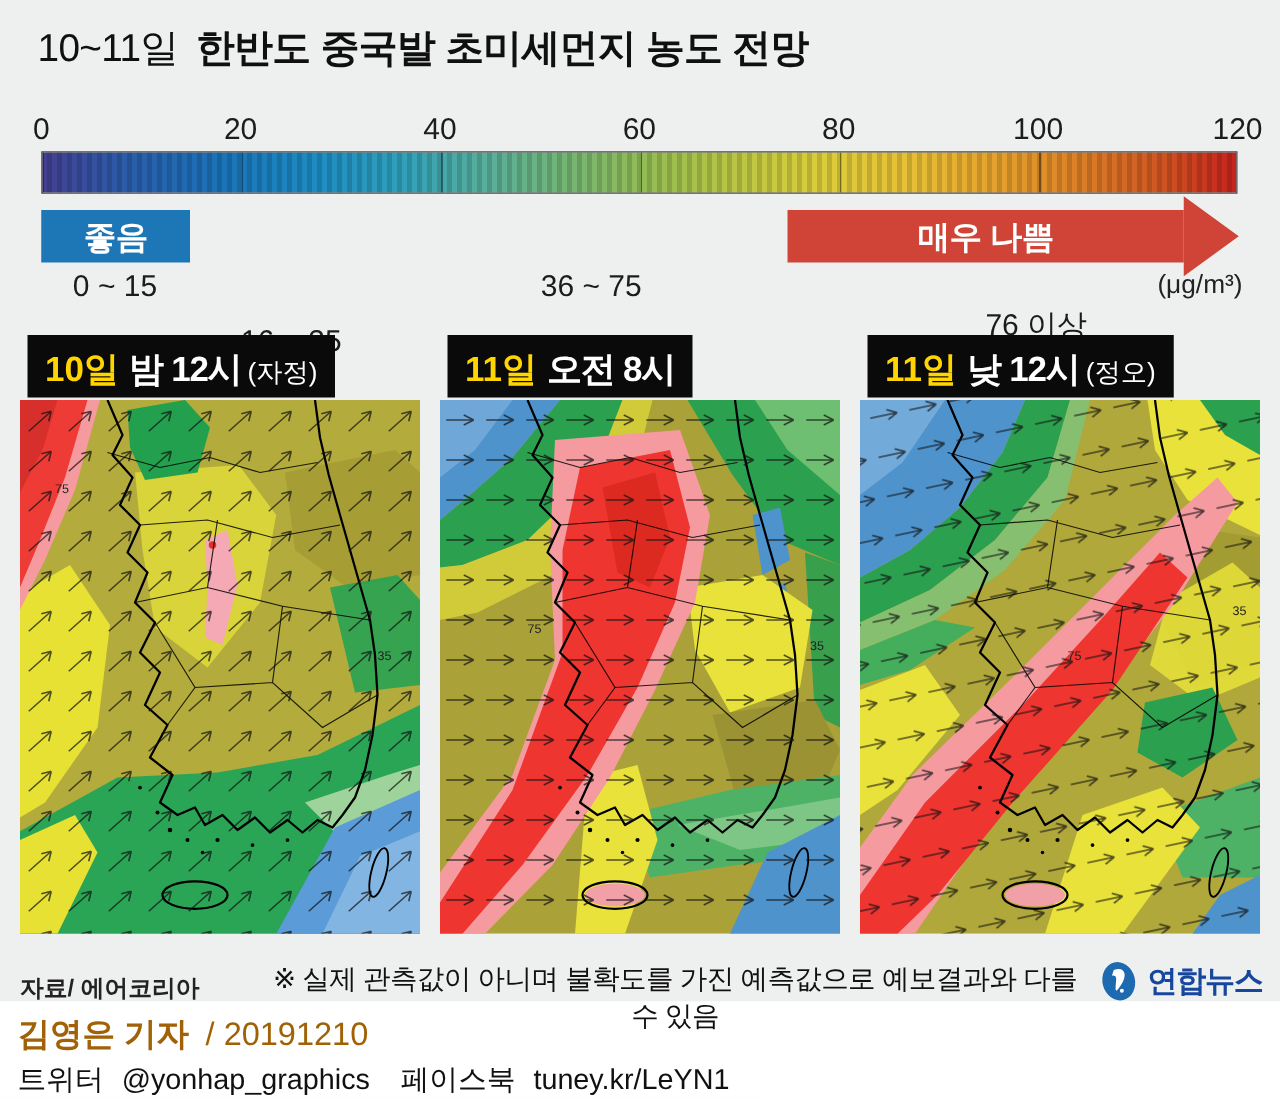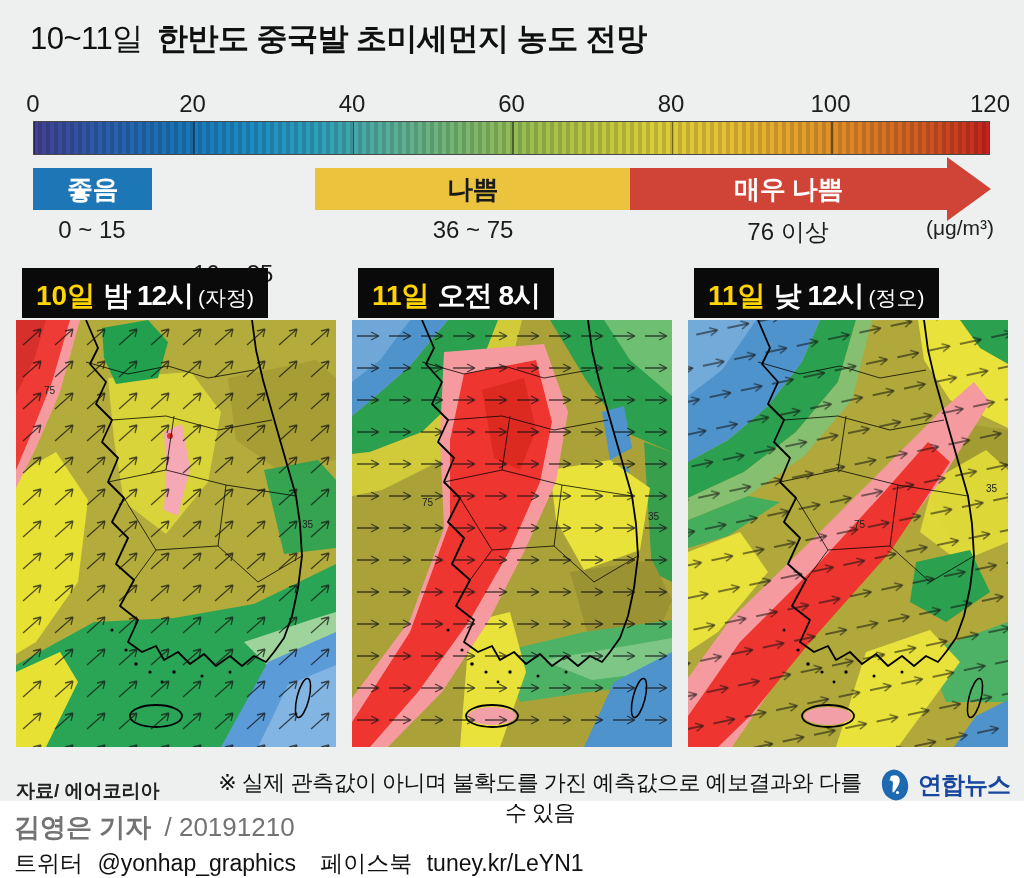--- a/index.html
+++ b/index.html
@@ -30,42 +30,42 @@
   .cat-seg { position:absolute; top:0; height:42px; display:flex; align-items:center; justify-content:center;
              font-size:26px; font-weight:700; color:#ffffff; letter-spacing:-0.5px; }
   .cat-seg.good  { left:0;     width:119px; background:#1d76b5;text-align:right; }
   .cat-seg.norm  { left:119px; width:163px; background:#5bb266; }
   .cat-seg.bad   { left:282px; width:315px; background:#ebc33c; color:#1a1a1a; }
   .cat-seg.vbad  { left:597px; width:317px; background:#cf4437; }
   .cat-arrow { position:absolute; left:914px; top:-11px; width:0; height:0;
                border-top:32px solid transparent; border-bottom:32px solid transparent; border-left:44px solid #cf4437; }
   .cat-ranges { position:relative; height:34px; margin-top:6px; font-size:24px; color:#1c1c1c; }
   .cat-ranges span { position:absolute; transform:translateX(-50%); white-space:nowrap; }
-  .range-good { left:59px; } .range-norm { left:200px;margin-top:44px; } .range-bad { left:440px; } .range-vbad { left:755px; }
+  .range-good { left:59px; } .range-norm { left:200px;margin-top:44px; } .range-bad { left:440px; } .range-vbad { left:796px;margin-top:28px; }
   .range-unit { position:absolute; right:-4px; transform:none !important; font-size:21px; color:#222; }
 
   
   .panel { position:absolute; top:268px; width:320px; height:479px; }
   .panel.p1 { left:16px; } .panel.p2 { left:352px; } .panel.p3 { left:688px; }
   .panel-head { position:absolute; left:6px; top:0; height:50px; background:#0a0a0a; color:#fff;
                 display:flex; align-items:baseline; padding:9px 14px 0 14px; white-space:nowrap; z-index:2; }
   .panel-head .day  { color:#ffd400; font-weight:700; font-size:28px; }
   .panel-head .time { color:#ffffff; font-weight:700; font-size:28px; margin-left:8px; letter-spacing:-1px; }
   .panel-head .note { color:#ffffff; font-weight:400; font-size:21px; margin-left:5px; }
   .panel-head .note:empty { display:none; }
   .panel svg.map { position:absolute; left:0; top:52px; display:block; }
 
   
   .src-note { position:absolute; left:16px; top:778px; font-size:19px; font-weight:700; color:#222; }
   .disclaimer { position:absolute; left:210px; top:768px; width:660px; text-align:center; font-size:22px; color:#111; letter-spacing:-0.5px; }
   .agency { position:absolute; right:14px; top:766px; display:flex; align-items:center; }
   .agency .agency-name { font-size:24px; font-weight:700; color:#17469e; margin-left:5px; letter-spacing:-1px; }
 
   
-  .byline { position:absolute; left:14px; top:810px; font-size:26px; color:#737373; }
+  .byline { position:absolute; left:14px; top:810px; font-size:26px; color:#a16207; }
   .byline .rep { font-weight:700; } .byline .date { font-weight:400; margin-left:6px; }
   .social { position:absolute; left:14px; top:848px; font-size:23px; color:#111; }
   .social span { margin-right:8px; }
 </style>
 </head>
 <body>
 
 <svg width="0" height="0" style="position:absolute" aria-hidden="true">
   <defs>
     <g id="geo-coast">
@@ -106,21 +106,20 @@
         <span class="tick" style="left:66.666%">80</span>
         <span class="tick" style="left:83.333%">100</span>
         <span class="tick" style="left:100%">120</span>
       </div>
       <div class="scale-bar"></div>
     </div>
 
     <div class="cat-wrap">
       <div class="cat-bar">
         <div class="cat-seg good">좋음</div>
-        <div class="cat-seg bad">나쁨</div>
         <div class="cat-seg vbad">매우 나쁨</div>
         <div class="cat-arrow"></div>
       </div>
       <div class="cat-ranges">
         <span class="range-good">0 ~ 15</span>
         <span class="range-norm">16 ~ 35</span>
         <span class="range-bad">36 ~ 75</span>
         <span class="range-vbad">76 이상</span>
         <span class="range-unit">(μg/m³)</span>
       </div>

